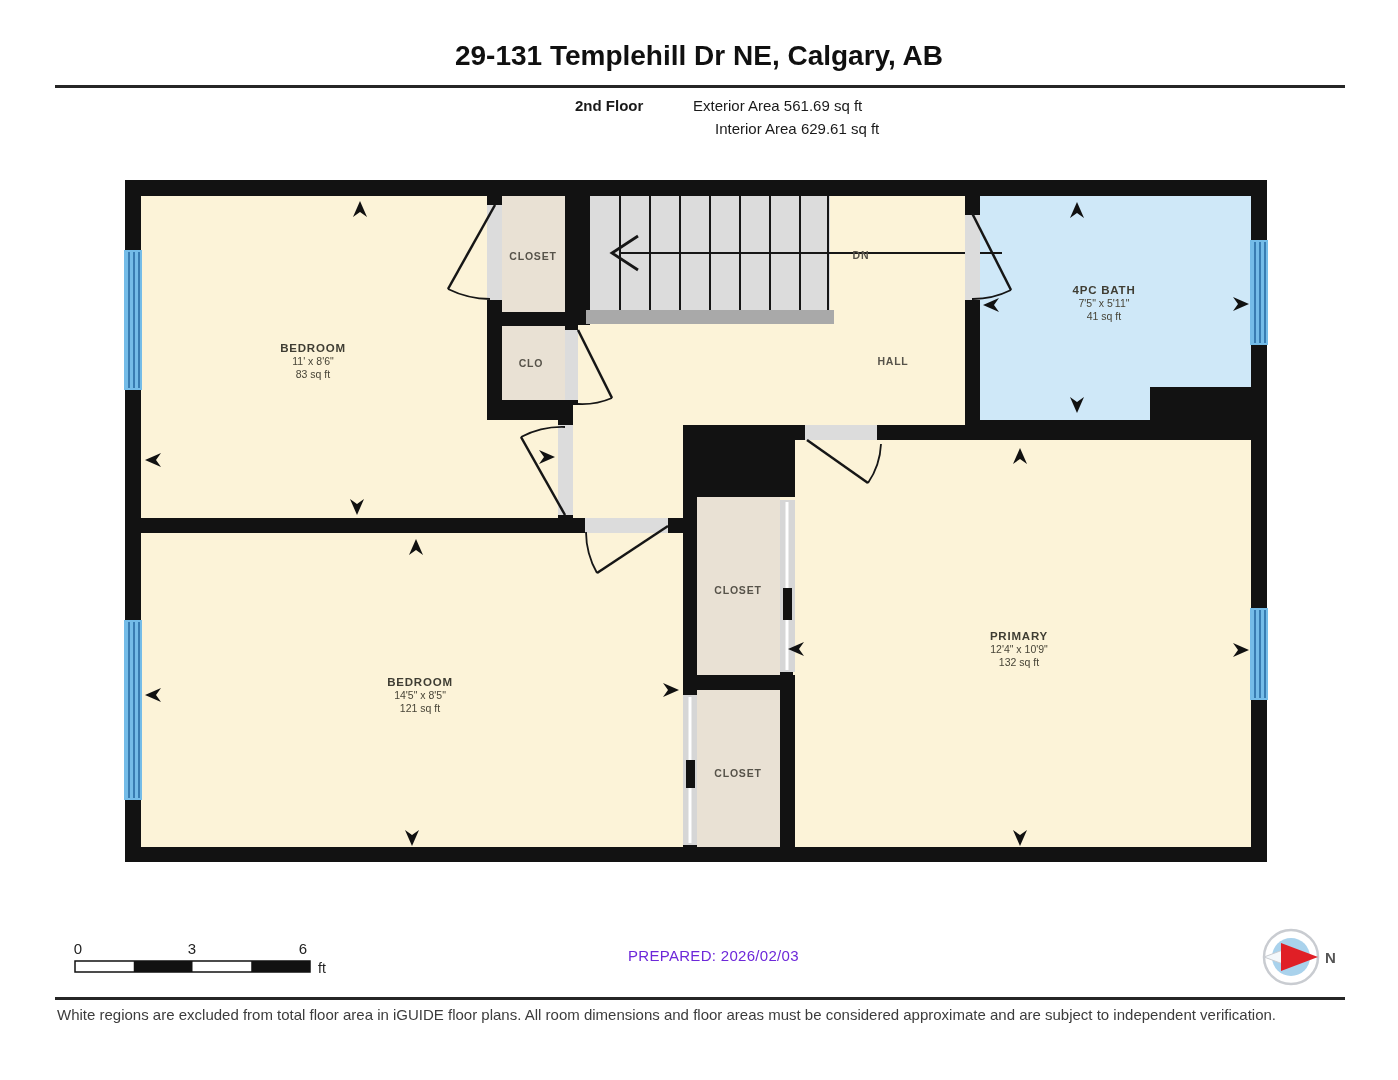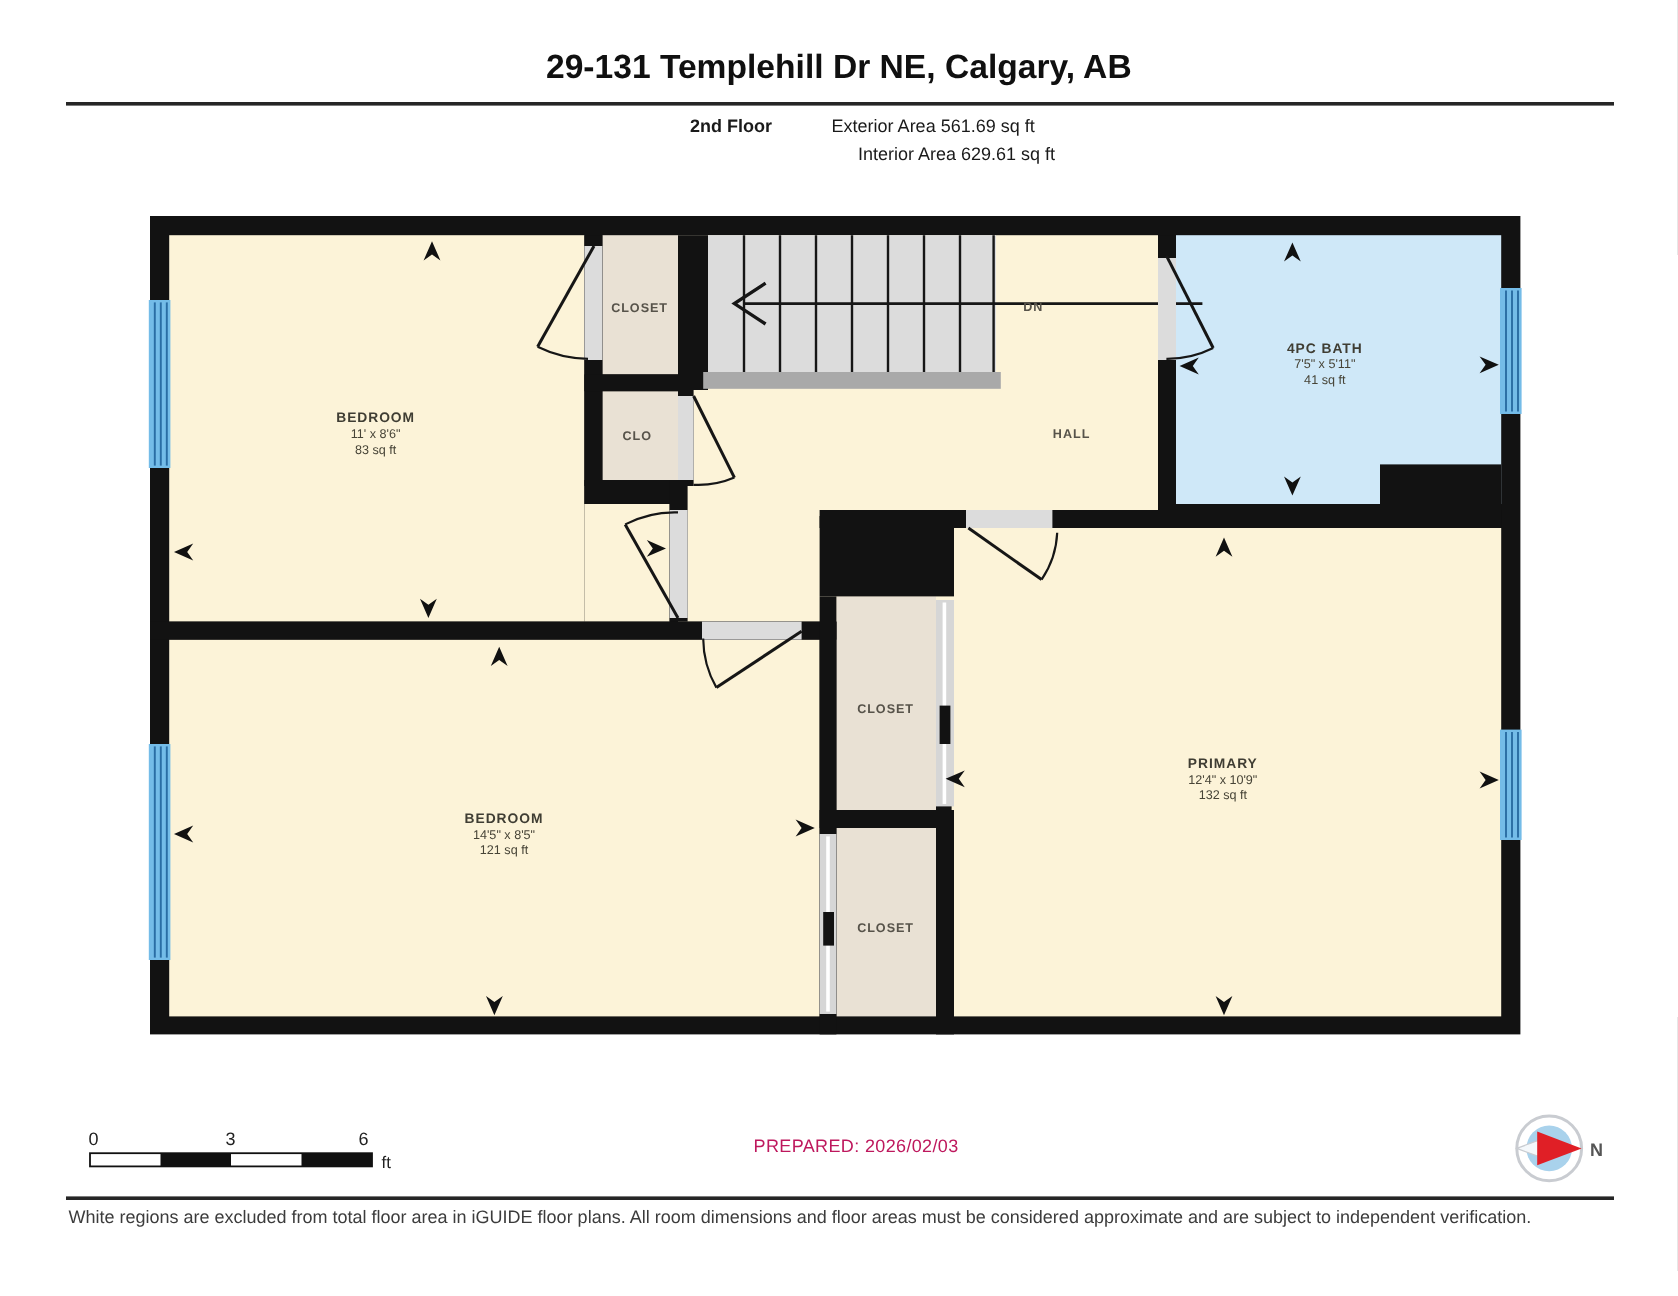--- a/index.html
+++ b/index.html
@@ -6,21 +6,21 @@
   #page{position:relative;width:1398px;height:1080px;background:#ffffff;overflow:hidden;
         font-family:"Liberation Sans", sans-serif;}
   .abs{position:absolute;}
   #title{left:0;top:40px;width:1398px;text-align:center;font-size:28px;font-weight:bold;color:#101010;}
   .rule{height:3px;background:#262626;left:55px;width:1290px;}
   #rule-top{top:85px;}
   #rule-bottom{top:997px;}
   #floor-label{left:575px;top:97px;width:122px;font-size:15px;font-weight:bold;color:#1a1a1a;}
   #ext-area{left:693px;top:97px;font-size:15px;color:#1a1a1a;}
   #int-area{left:715px;top:120px;font-size:15px;color:#1a1a1a;}
-  #prepared{left:628px;top:947px;font-size:15px;color:#be185d;letter-spacing:.3px;}
+  #prepared{left:628px;top:947px;font-size:15px;color:#6d28d9;letter-spacing:.3px;}
   #footer-text{left:57px;top:1006px;width:1300px;font-size:15px;color:#3c3c3c;}
   svg{position:absolute;left:0;top:0;}
   svg text{font-family:"Liberation Sans", sans-serif;}
   .rn{font-size:11.5px;font-weight:bold;letter-spacing:.8px;fill:#3f3d33;}
   .rd{font-size:10.5px;fill:#474437;}
   .rc{font-size:10.5px;font-weight:bold;letter-spacing:.8px;fill:#57534a;}
   .wall{fill:#121212;}
   .cream{fill:#fcf3d8;}
   .beige{fill:#e9e1d4;}
   .open{fill:#dcdcdc;}

